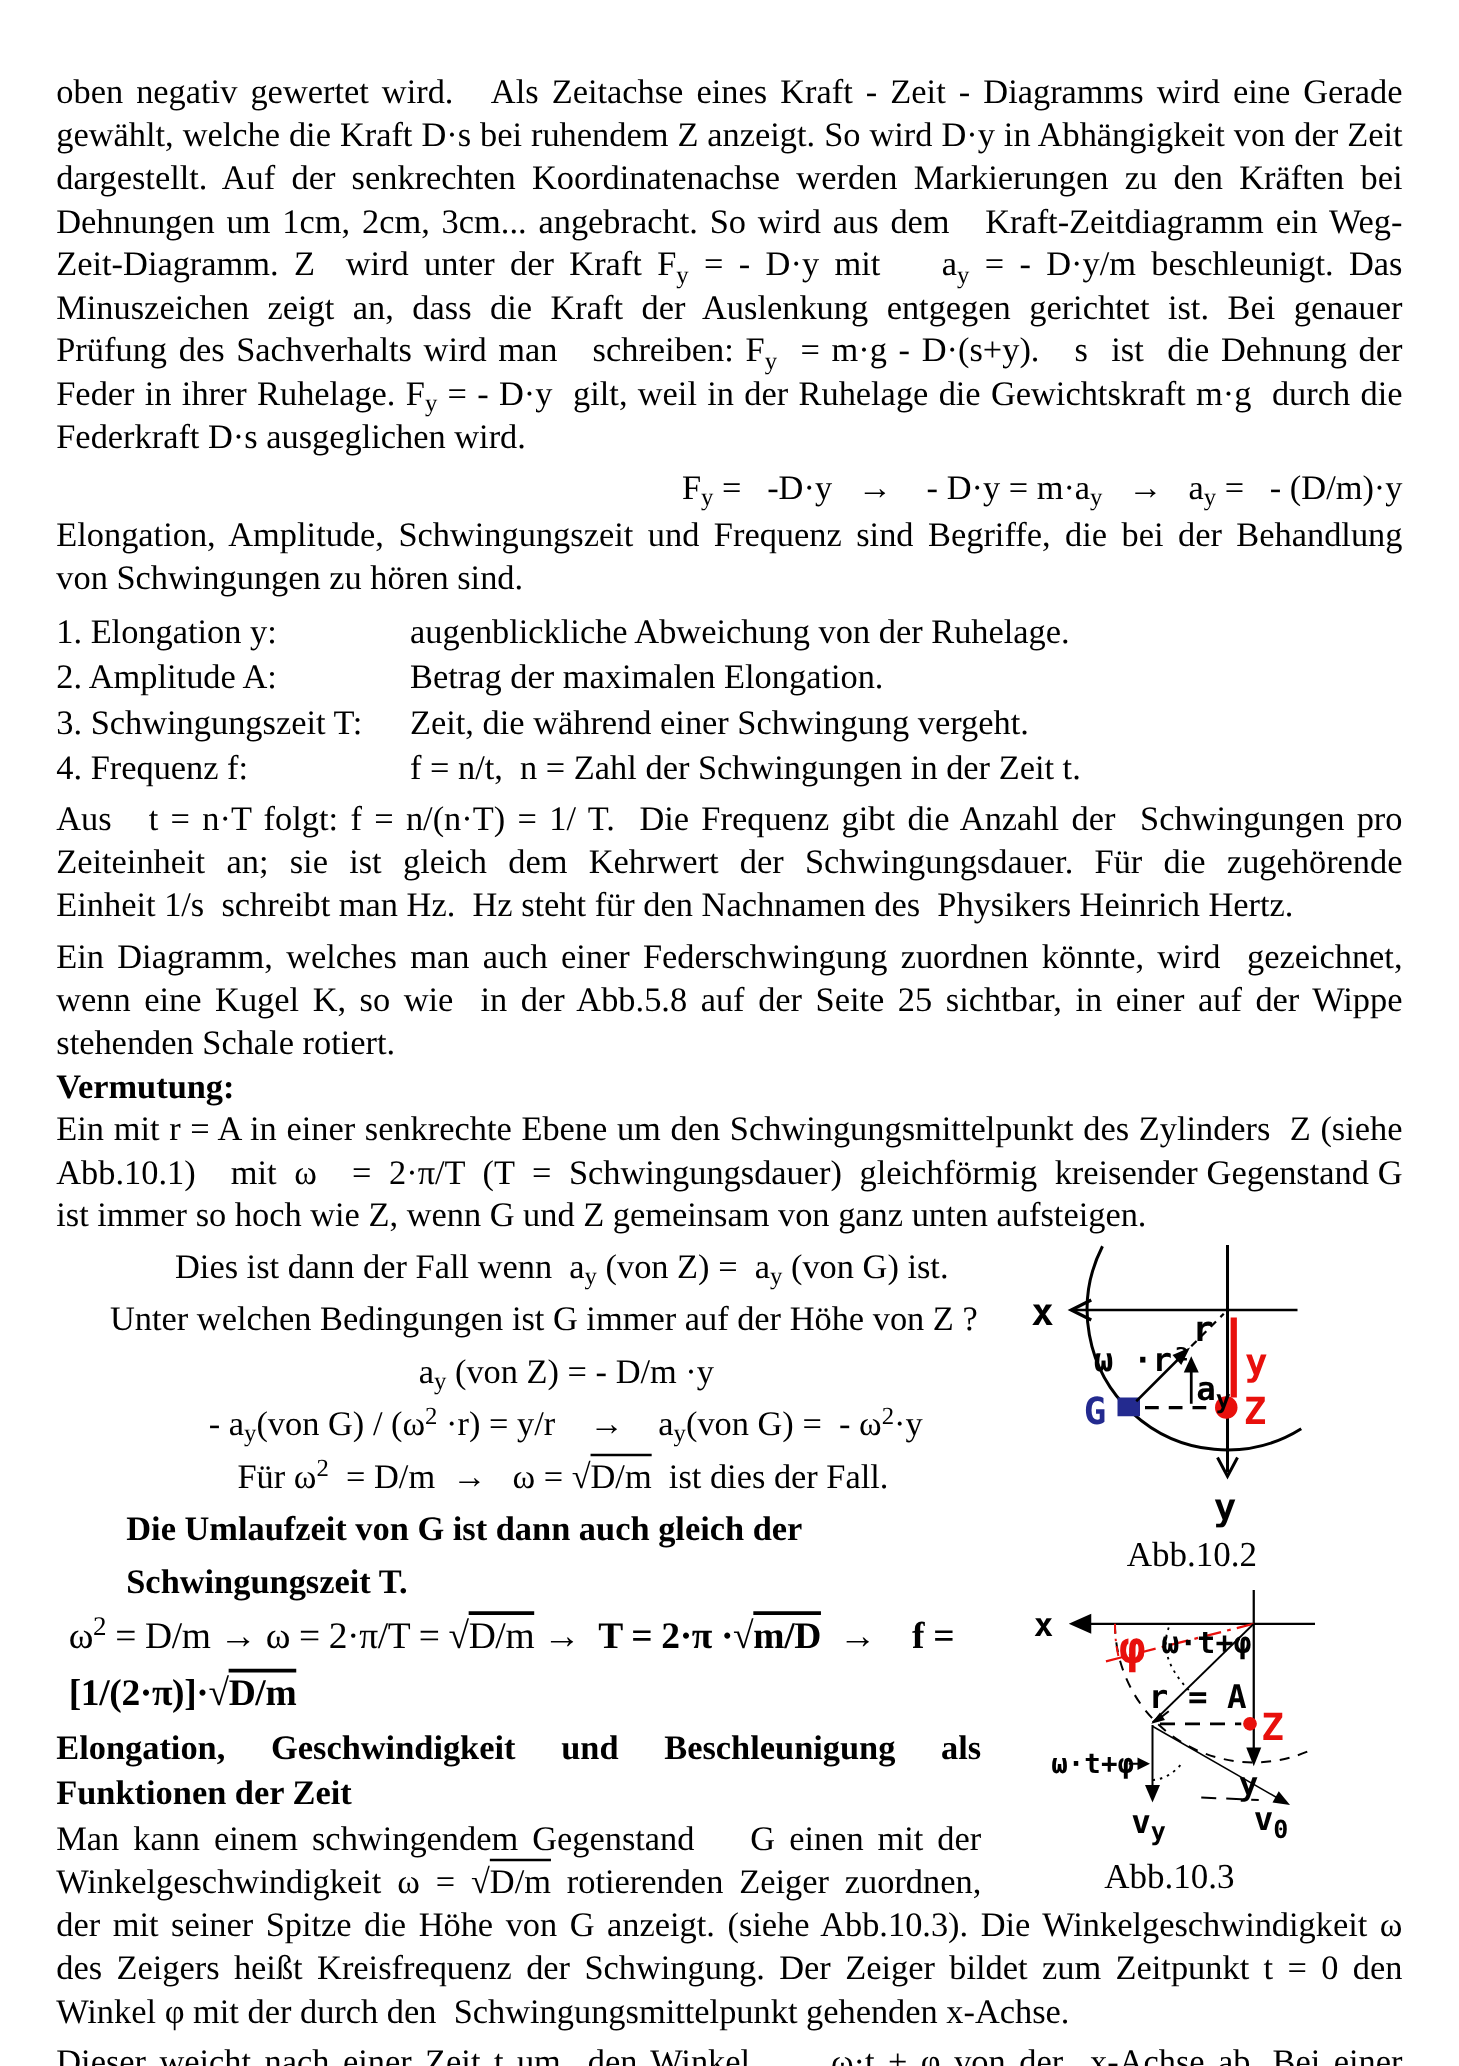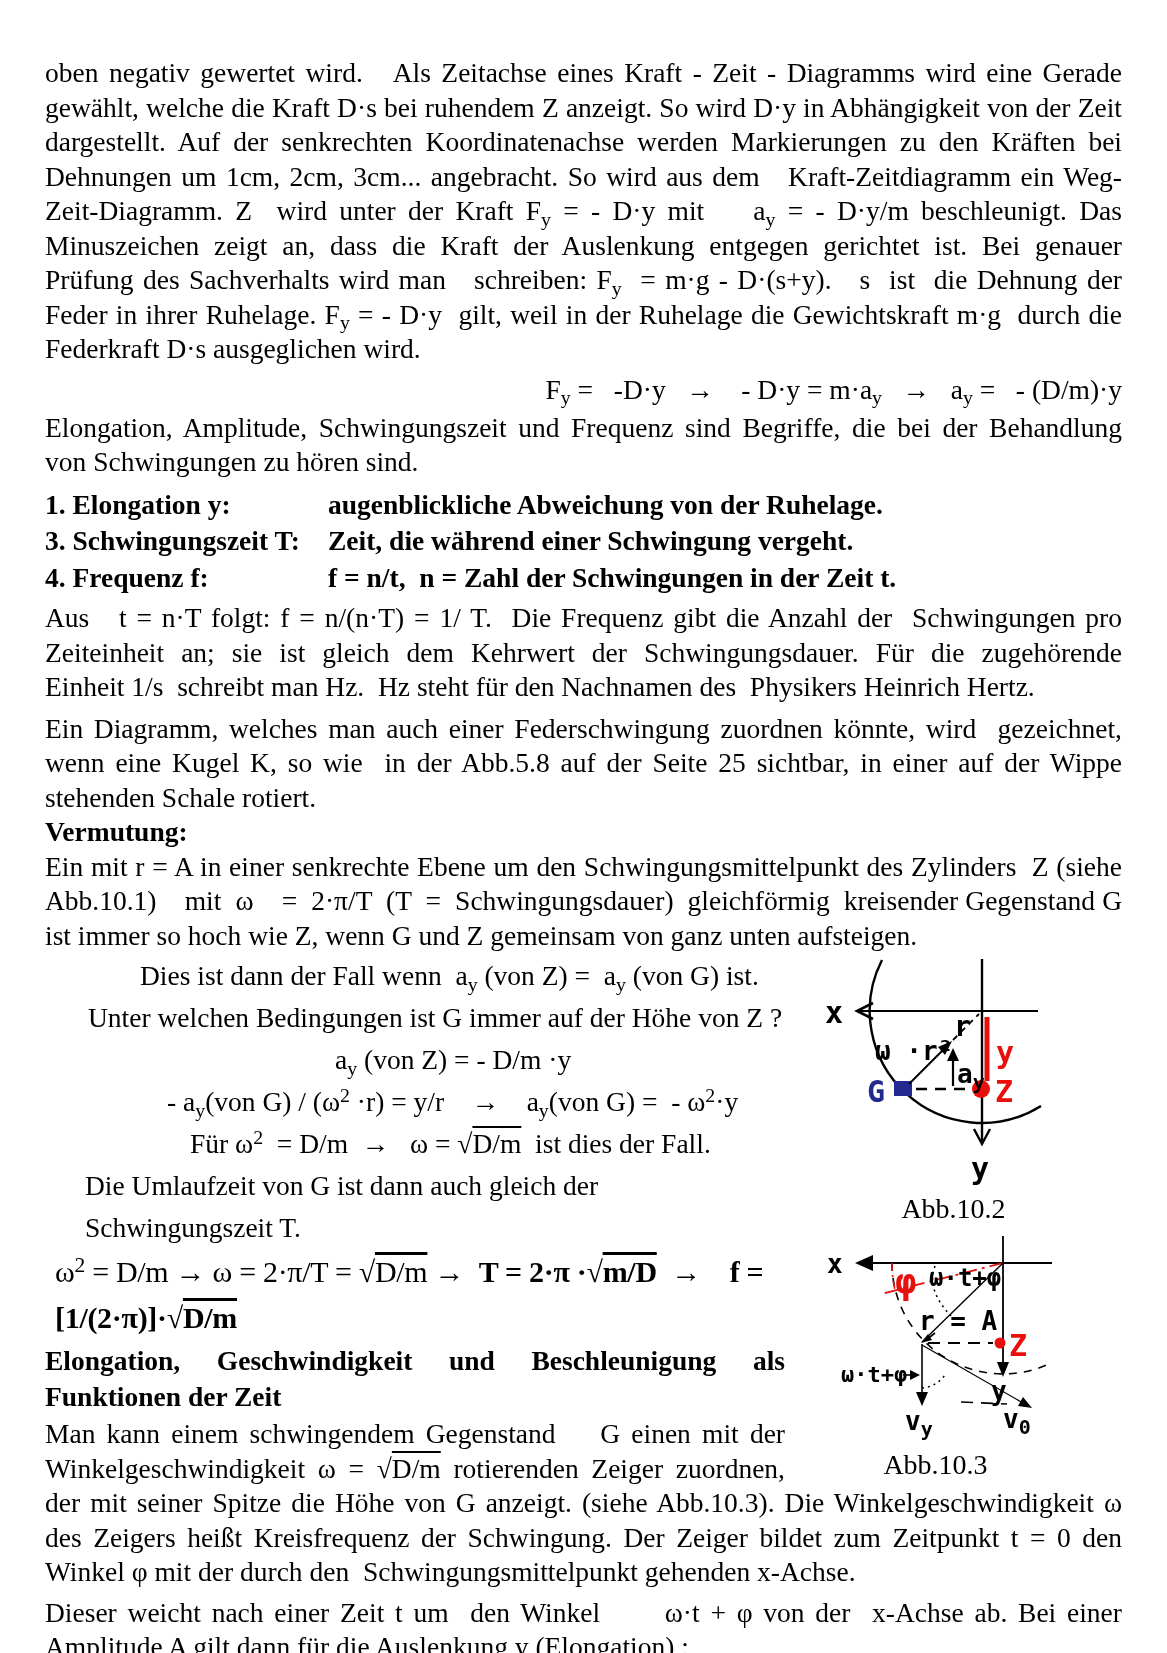--- a/index.html
+++ b/index.html
@@ -9,21 +9,21 @@
     overflow:hidden;
   }
   .page{box-sizing:border-box;width:1167px;height:1218px;padding:56px 45px 0 45px;}
   .just{text-align:justify;white-space:pre-wrap;margin:0;}
   .centerline{text-align:right;white-space:pre-wrap;margin:3px 0 2px 0;line-height:39px;}
   sub{font-size:0.72em;line-height:0;position:relative;top:0.30em;vertical-align:baseline;}
   sup{font-size:0.72em;line-height:0;position:relative;top:-0.45em;vertical-align:baseline;}
   .seg-root{text-decoration:overline;}
   .seg-b{font-weight:bold;}
   .seg-broot{font-weight:bold;text-decoration:overline;}
-  .deflist{font-weight:bold;margin:7px 0 5px 0;}
+  .deflist{font-weight:normal;margin:7px 0 5px 0;}
   .defrow{display:flex;line-height:36.5px;}
   .defterm{width:283px;flex:none;white-space:pre-wrap;}
   .defdesc{flex:1;white-space:pre-wrap;}
   .bold{font-weight:bold;}
   .twocol{margin-top:2px;}
   .figcol{float:right;width:337px;}
   .figcap{font-size:28px;text-align:center;line-height:30px;}
   .fline{line-height:42px;white-space:pre-wrap;}
   .bigformula{font-size:30px;line-height:46px;letter-spacing:-0.3px;white-space:pre-wrap;margin-left:10px;}
   .h2{font-weight:bold;text-align:justify;line-height:36px;margin:2px 0 2px 0;white-space:pre-wrap;}
@@ -38,20 +38,24 @@
   <p class="just"><span>oben negativ gewertet wird.   Als Zeitachse eines Kraft - Zeit - Diagramms wird eine Gerade gewählt, welche die Kraft D·s bei ruhendem Z anzeigt. So wird D·y in Abhängigkeit von der Zeit dargestellt. Auf der senkrechten Koordinatenachse werden Markierungen zu den Kräften bei Dehnungen um 1cm, 2cm, 3cm... angebracht. So wird aus dem   Kraft-Zeitdiagramm ein Weg-Zeit-Diagramm. Z  wird unter der Kraft F</span><sub>y</sub><span> = - D·y mit    a</span><sub>y</sub><span> = - D·y/m beschleunigt. Das Minuszeichen zeigt an, dass die Kraft der Auslenkung entgegen gerichtet ist. Bei genauer Prüfung des Sachverhalts wird man   schreiben: F</span><sub>y</sub><span>  = m·g - D·(s+y).   s  ist  die Dehnung der Feder in ihrer Ruhelage. F</span><sub>y</sub><span> = - D·y  gilt, weil in der Ruhelage die Gewichtskraft m·g  durch die Federkraft D·s ausgeglichen wird.</span></p>
 
   <div class="centerline"><span>F</span><sub>y</sub><span> =   -D·y   →    - D·y = m·a</span><sub>y</sub><span>   →   a</span><sub>y</sub><span> =   - (D/m)·y</span></div>
 
   <p class="just">Elongation, Amplitude, Schwingungszeit und Frequenz sind Begriffe, die bei der Behandlung von Schwingungen zu hören sind.</p>
 
   <div class="deflist">
     <div class="defrow">
       <span class="defterm">1. Elongation y:</span>
       <span class="defdesc">augenblickliche Abweichung von der Ruhelage.</span>
+    </div>
+    <div class="defrow">
+      <span class="defterm">2. Amplitude A:</span>
+      <span class="defdesc">Betrag der maximalen Elongation.</span>
     </div>
     <div class="defrow">
       <span class="defterm">3. Schwingungszeit T:</span>
       <span class="defdesc">Zeit, die während einer Schwingung vergeht.</span>
     </div>
     <div class="defrow">
       <span class="defterm">4. Frequenz f:</span>
       <span class="defdesc">f = n/t,  n = Zahl der Schwingungen in der Zeit t.</span>
     </div>
   </div>
@@ -149,21 +153,21 @@
       </svg>
       <div class="figcap" style="margin-right:36px;">Abb.10.3</div>
 
     </div>
 
     <div class="fline" style="margin-left:95px;"><span>Dies ist dann der Fall wenn  a</span><sub>y</sub><span> (von Z) =  a</span><sub>y</sub><span> (von G) ist.</span></div>
     <div class="fline" style="margin-left:43px;">Unter welchen Bedingungen ist G immer auf der Höhe von Z ?</div>
     <div class="fline" style="margin-left:290px;"><span>a</span><sub>y</sub><span> (von Z) = - D/m ·y</span></div>
     <div class="fline" style="margin-left:122px;"><span>- a</span><sub>y</sub><span>(von G) / (ω</span><sup>2</sup><span> ·r) = y/r    →    a</span><sub>y</sub><span>(von G) =  - ω</span><sup>2</sup><span>·y</span></div>
     <div class="fline" style="margin-left:145px;"><span>Für ω</span><sup>2</sup><span>  = D/m  →   ω = √</span><span class="seg-root">D/m</span><span>  ist dies der Fall.</span></div>
-    <div class="fline" style="margin-left:40px;">Die Umlaufzeit von G ist dann auch gleich der Schwingungszeit T.</div>
+    <div class="fline" style="margin-left:56px;font-weight:bold;">Die Umlaufzeit von G ist dann auch gleich der Schwingungszeit T.</div>
 
     <div class="bigformula"><span>ω</span><sup>2</sup><span> = D/m → ω = 2·π/T = √</span><span class="seg-root">D/m</span><span> →  </span><span class="seg-b">T = 2·π ·√</span><span class="seg-broot">m/D</span><span class="seg-b">  →    </span><span class="seg-b">f =  [1/(2·π)]·√</span><span class="seg-broot">D/m</span></div>
 
     <div class="h2">Elongation, Geschwindigkeit und Beschleunigung als Funktionen der Zeit</div>
 
     <p class="just"><span>Man kann einem schwingendem Gegenstand    G einen mit der Winkelgeschwindigkeit ω = √</span><span class="seg-root">D/m</span><span> rotierenden Zeiger zuordnen, der mit seiner Spitze die Höhe von G anzeigt. (siehe Abb.10.3). Die Winkelgeschwindigkeit ω des Zeigers heißt Kreisfrequenz der Schwingung. Der Zeiger bildet zum Zeitpunkt t = 0 den Winkel φ mit der durch den  Schwingungsmittelpunkt gehenden x-Achse.</span></p>
 
   </div>
 
   <p class="just p7">Dieser weicht nach einer Zeit t um  den Winkel      ω·t + φ von der  x-Achse ab. Bei einer Amplitude A gilt dann für die Auslenkung y (Elongation) :</p>

